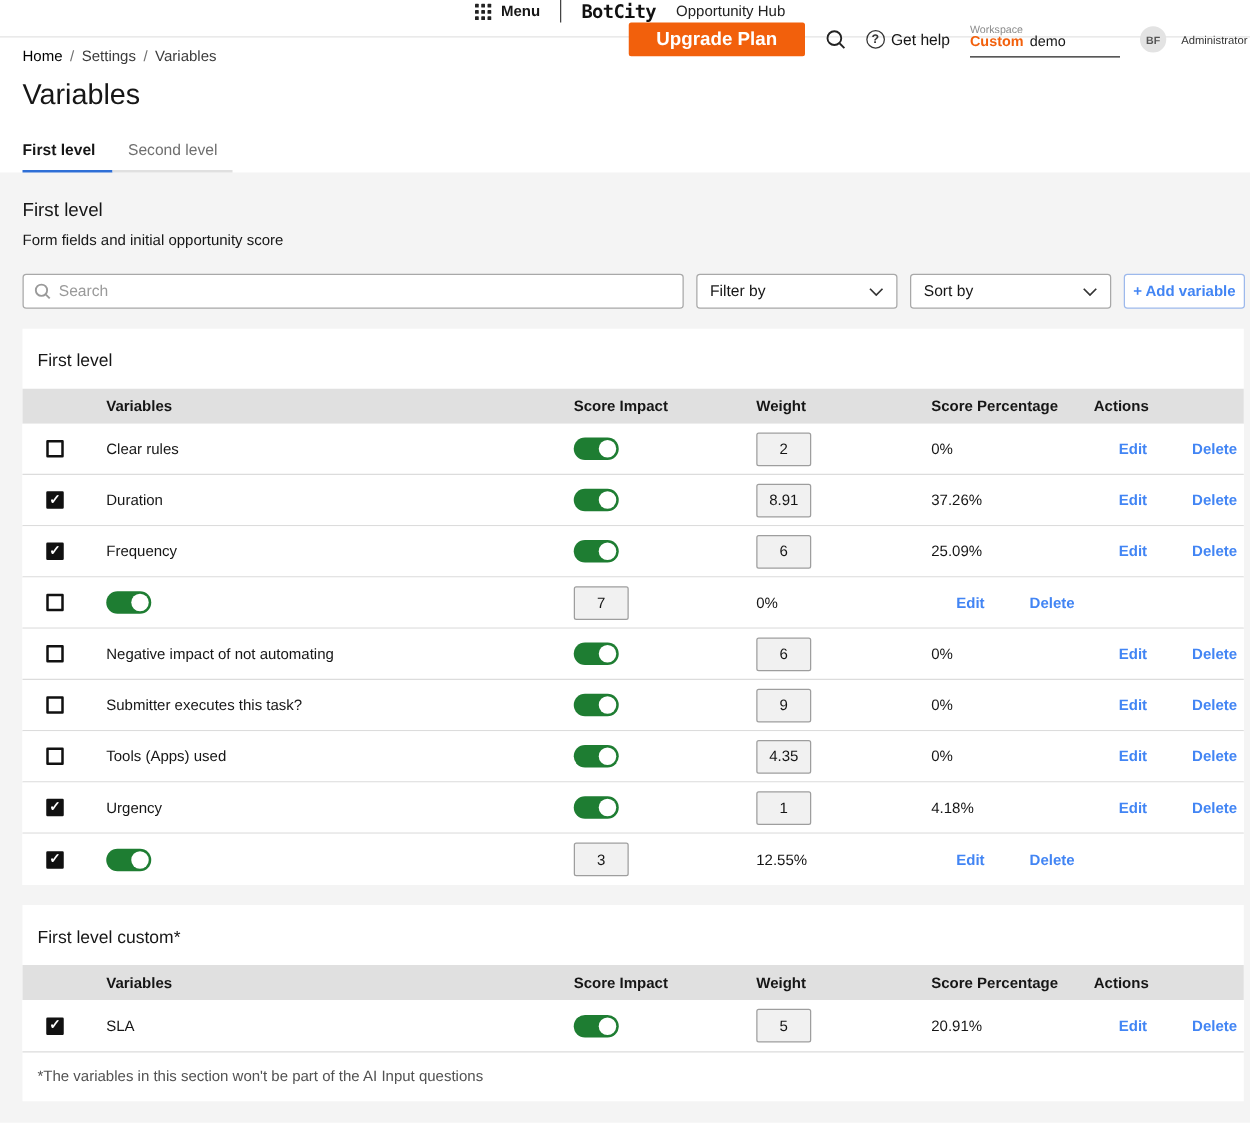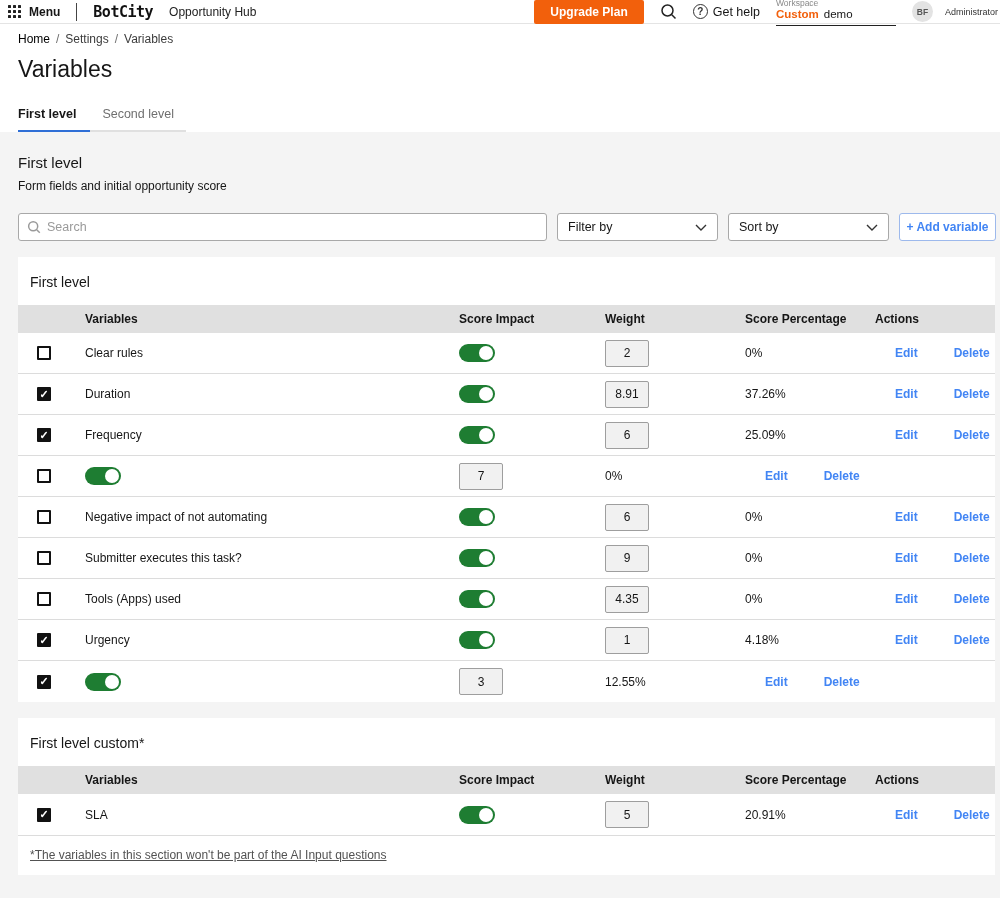--- a/index.html
+++ b/index.html
@@ -13,50 +13,51 @@
   :root {
     --accent-blue: #4285F4;
     --brand-orange: #F2600C;
     --toggle-green: #1E7D32;
     --page-gray: #F4F4F4;
     --header-gray: #E0E0E0;
   }
 
   
   .topbar {
-    height: 24px;
+    height: 30px;
     display: flex;
     align-items: center;
     border-bottom: 1px solid #e4e4e4;
     padding-left: 8px;
     background: #fff;
     white-space: nowrap;
+    flex-direction: column;
   }
   .topbar-left { display: flex; align-items: center; gap: 8px; }
   .grid-icon { display: inline-grid; grid-template-columns: repeat(3, 3px); grid-gap: 2px; cursor: pointer; }
   .grid-icon i { width: 3px; height: 3px; background: #222; border-radius: 0.5px; }
   .menu-label { font-weight: bold; font-size: 12px; }
   .topbar-divider { width: 1px; height: 18px; background: #444; margin: 0 8px; }
   .brand-logo {
     font-family: "DejaVu Sans Mono", monospace;
     font-weight: 800;
     font-size: 15px;
     letter-spacing: -0.5px;
     color: #111;
   }
   .app-name { font-size: 12px; color: #222; margin-left: 8px; }
   .topbar-right { margin-left: auto; display: flex; align-items: center; gap: 16px; padding-right: 2px; }
   .upgrade-btn {
     background: var(--brand-orange, #F2600C);
     color: #fff;
     font-weight: bold;
-    font-size: 12px;
+    font-size: 15px;
     border: none;
     border-radius: 2px;
-    padding: 5px 16px;
+    padding: 5px 22px;
     cursor: pointer;
   }
   .icon-btn { background: none; border: none; cursor: pointer; display: flex; align-items: center; }
   .gethelp { display: flex; align-items: center; gap: 5px; font-size: 12.5px; color: #161616; cursor: pointer; }
   .help-circle {
     width: 15px; height: 15px; border: 1.3px solid #333; border-radius: 50%;
     display: inline-flex; align-items: center; justify-content: center;
     font-size: 10px; font-weight: bold; color: #333;
   }
   .workspace { display: flex; flex-direction: column; line-height: 1.2; cursor: pointer; min-width: 120px; }
@@ -154,21 +155,21 @@
     font-size: 12px; color: #161616; font-family: "Liberation Sans", sans-serif;
   }
   .cell-actions { display: flex; gap: 36px; padding-left: 20px; }
   .action-link {
     color: var(--accent-blue, #4285F4); font-weight: bold; font-size: 12px;
     text-decoration: none; cursor: pointer;
   }
   .footnote {
     border-top: 1px solid #dcdcdc;
     padding: 12px 0 13px 12px;
-    font-size: 12px; color: #525252; text-decoration: underline;
+    font-size: 12px; color: #525252;
   }
 
   
   .svg-icon { display: block; }
 </style>
 </head>
 <body>
 
 <header class="topbar">
   <div class="topbar-left">

